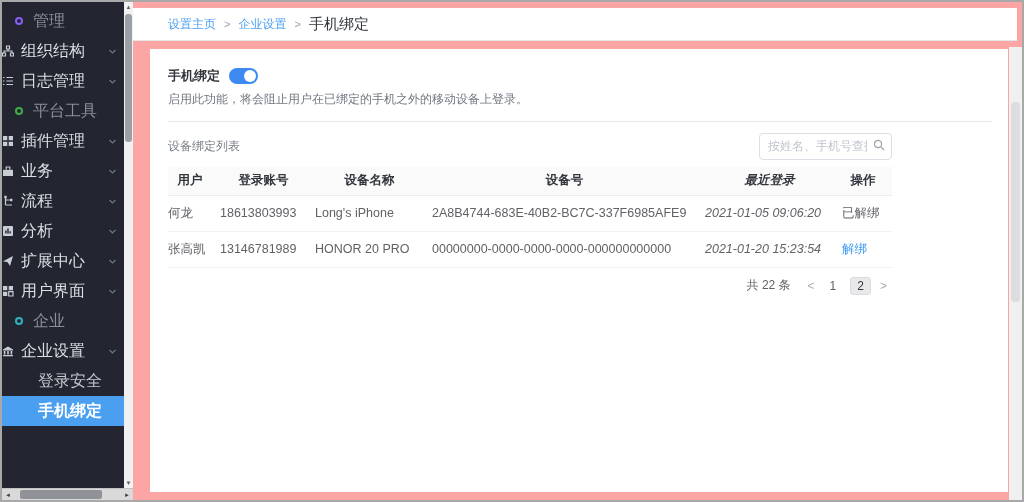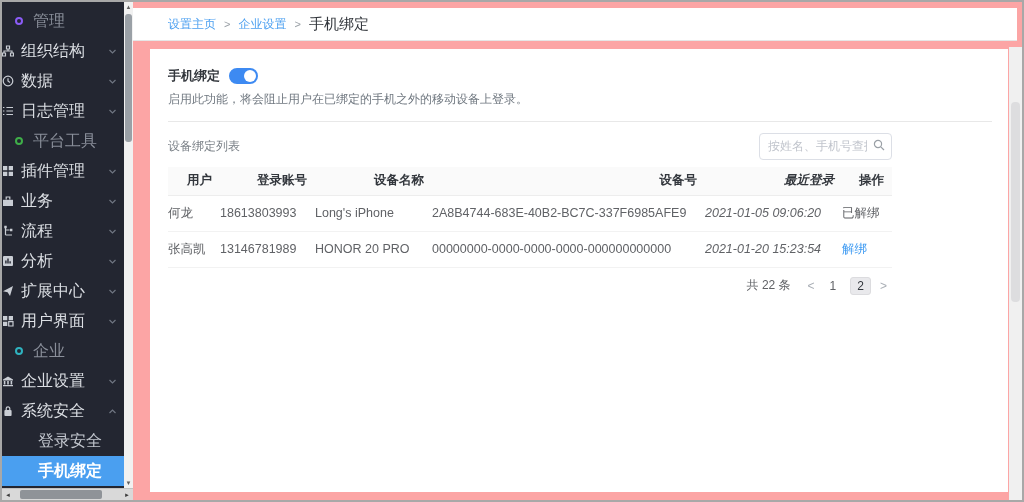--- a/index.html
+++ b/index.html
@@ -47,21 +47,21 @@
   .divider{margin-top:13px;border-bottom:1px solid #e8e8e8;}
   .table-wrap{width:724px;}
   .list-header{margin-top:9px;height:30px;display:flex;align-items:center;justify-content:space-between;}
   .list-title{font-size:12px;color:#7a8087;}
   .search-box{position:relative;width:133px;height:27px;}
   .search-box input{width:100%;height:100%;border:1px solid #dcdfe6;border-radius:4px;font-size:12px;
     padding:0 24px 0 8px;color:#606266;outline:none;font-family:inherit;}
   .search-box input::placeholder{color:#c0c4cc;}
   .search-box .s-ic{position:absolute;right:7px;top:6px;display:inline-flex;}
   table{border-collapse:collapse;width:724px;margin-top:6px;table-layout:fixed;font-size:12.5px;}
-  thead th{background:#fafafa;height:28px;text-align:right;color:#33373d;font-weight:bold;
+  thead th{background:#fafafa;height:28px;text-align:center;color:#33373d;font-weight:bold;
     padding:0 8px 0 0;border-bottom:1px solid #ededed;}
   tbody td{height:36px;color:#606266;padding:0 8px 0 0;border-bottom:1px solid #f2f2f2;
     white-space:nowrap;overflow:hidden;}
   th.c0,td.c0{width:52px;} th.c1,td.c1{width:95px;} th.c2,td.c2{width:117px;}
   th.c3,td.c3{width:273px;} th.c4,td.c4{width:137px;font-style:italic;} th.c5,td.c5{width:50px;}
   td .act-link{color:#3d9af2;cursor:pointer;}
   .pagination{width:724px;margin-top:9px;display:flex;justify-content:flex-end;align-items:center;
     font-size:12px;color:#606266;}
   .pg-total{margin-right:12px;}
   .pg-arrow{color:#a9aeb5;margin:0 5px;cursor:pointer;}
@@ -91,34 +91,20 @@
           <span>组织结构</span>
           <span class="sb-chev">
             <svg width="9" height="9" viewBox="0 0 9 9">
               <path d="M1.5 3L4.5 6 7.5 3" fill="none" stroke="#707682" stroke-width="1.2"></path>
             </svg>
           </span>
         </div>
         <div class="sb-row sb-item">
           <span class="sb-ic">
             <svg width="12" height="12" viewBox="0 0 12 12">
-              <circle cx="6" cy="6" r="4.8" fill="none" stroke="#c9cdd4" stroke-width="1.2"></circle>
-              <path d="M6 3.2V6l2 1.4" fill="none" stroke="#c9cdd4" stroke-width="1.2"></path>
-            </svg>
-          </span>
-          <span>数据</span>
-          <span class="sb-chev">
-            <svg width="9" height="9" viewBox="0 0 9 9">
-              <path d="M1.5 3L4.5 6 7.5 3" fill="none" stroke="#707682" stroke-width="1.2"></path>
-            </svg>
-          </span>
-        </div>
-        <div class="sb-row sb-item">
-          <span class="sb-ic">
-            <svg width="12" height="12" viewBox="0 0 12 12">
               <path d="M1 2.5h1.4M1 6h1.4M1 9.5h1.4M4.4 2.5H11M4.4 6H11M4.4 9.5H11" fill="none" stroke="#c9cdd4" stroke-width="1.2"></path>
             </svg>
           </span>
           <span>日志管理</span>
           <span class="sb-chev">
             <svg width="9" height="9" viewBox="0 0 9 9">
               <path d="M1.5 3L4.5 6 7.5 3" fill="none" stroke="#707682" stroke-width="1.2"></path>
             </svg>
           </span>
         </div>
@@ -215,34 +201,20 @@
         <div class="sb-row sb-item">
           <span class="sb-ic">
             <svg width="12" height="12" viewBox="0 0 12 12">
               <path d="M1 4.6L6 1.4l5 3.2V5.4H1zM1.8 6h1.6v3.4H1.8zM5.2 6h1.6v3.4H5.2zM8.6 6h1.6v3.4H8.6zM1 10h10v1.2H1z" fill="#c9cdd4"></path>
             </svg>
           </span>
           <span>企业设置</span>
           <span class="sb-chev">
             <svg width="9" height="9" viewBox="0 0 9 9">
               <path d="M1.5 3L4.5 6 7.5 3" fill="none" stroke="#707682" stroke-width="1.2"></path>
-            </svg>
-          </span>
-        </div>
-        <div class="sb-row sb-item">
-          <span class="sb-ic">
-            <svg width="12" height="12" viewBox="0 0 12 12">
-              <rect x="2.4" y="5" width="7.2" height="6" rx="1" fill="#c9cdd4"></rect>
-              <path d="M4.2 5V3.6a1.8 1.8 0 013.6 0V5" fill="none" stroke="#c9cdd4" stroke-width="1.2"></path>
-            </svg>
-          </span>
-          <span>系统安全</span>
-          <span class="sb-chev">
-            <svg width="9" height="9" viewBox="0 0 9 9">
-              <path d="M1.5 6L4.5 3 7.5 6" fill="none" stroke="#707682" stroke-width="1.2"></path>
             </svg>
           </span>
         </div>
         <div class="sb-row sb-sub">
           <span>登录安全</span>
         </div>
         <div class="sb-row sb-sub active">
           <span>手机绑定</span>
         </div>
       </div>

